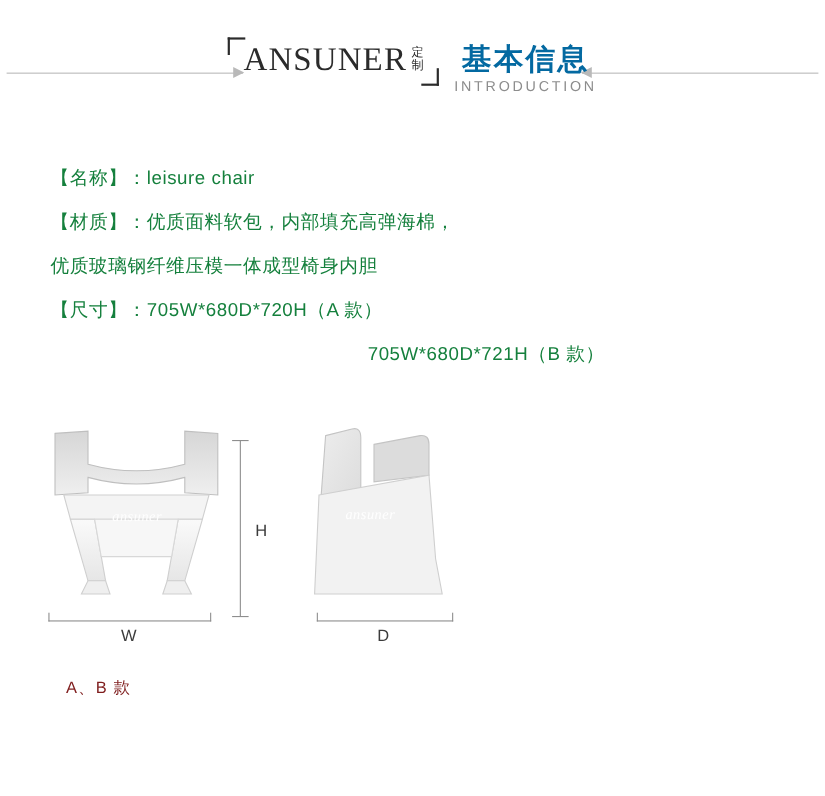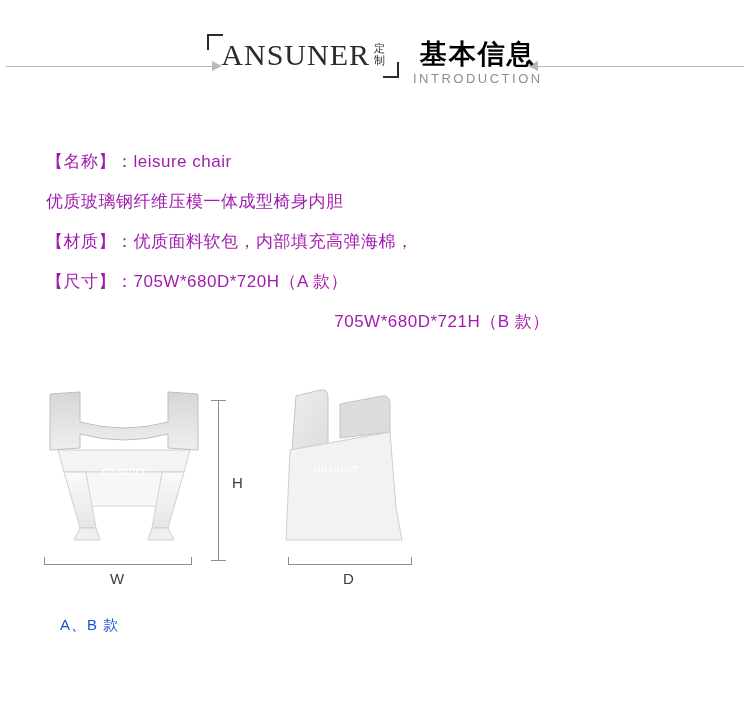--- a/index.html
+++ b/index.html
@@ -82,37 +82,37 @@
   .bracket.tl { top: 0;  left: 0;  border-top: 2px solid #2b2b2b;  border-left: 2px solid #2b2b2b; }
   .bracket.br { bottom: 0; right: 0; border-bottom: 2px solid #2b2b2b; border-right: 2px solid #2b2b2b; }
 
   .title-block {
     padding-top: 4px;
     text-align: center;
   }
   .title-cn {
     font-size: 27px;
     font-weight: bold;
-    color: #000000;
+    color: #0369a1;
     letter-spacing: 2px;
     line-height: 1.2;
   }
   .title-en {
     margin-top: 0;
     font-size: 13px;
     color: #8d8d8d;
     letter-spacing: 2.5px;
   }
 
   
   .specs {
     margin: 22px 0 0 46px;
     font-size: 17px;
     line-height: 40px;
-    color: #a21caf;
+    color: #15803d;
     letter-spacing: 0.5px;
   }
   .spec-row { white-space: nowrap; }
   .spec-row.indent { padding-left: 88px; text-align: center; }
 
   
   .drawings {
     position: relative;
     margin-top: 36px;
     height: 230px;
@@ -165,21 +165,21 @@
     background: #8e8e8e;
   }
   .h-cap.top { top: 22px; }
   .h-cap.bottom { top: 182px; }
 
   .caption {
     position: absolute;
     left: 60px;
     top: 238px;
     font-size: 15px;
-    color: #1d4ed8;
+    color: #7f1d1d;
     letter-spacing: 1px;
   }
 
   .wm {
     position: absolute;
     font-family: "Liberation Serif", serif;
     font-size: 13px;
     color: #ffffff;
     letter-spacing: 0.5px;
     font-style: italic;
@@ -206,22 +206,22 @@
 
     <div class="title-block">
       <div class="title-cn">基本信息</div>
       <div class="title-en">INTRODUCTION</div>
     </div>
   </div>
 </div>
 
 <div class="specs">
   <div class="spec-row">【名称】：leisure chair</div>
+  <div class="spec-row">【材质】：优质面料软包，内部填充高弹海棉，</div>
   <div class="spec-row">优质玻璃钢纤维压模一体成型椅身内胆</div>
-  <div class="spec-row">【材质】：优质面料软包，内部填充高弹海棉，</div>
   <div class="spec-row">【尺寸】：705W*680D*720H（A 款）</div>
   <div class="spec-row indent">705W*680D*721H（B 款）</div>
 </div>
 
 <div class="drawings">
 
   <div class="fig fig-a">
     <svg width="160" height="165" viewBox="0 0 160 165">
       <defs>
         <linearGradient id="gA" x1="0" y1="0" x2="0" y2="1">

